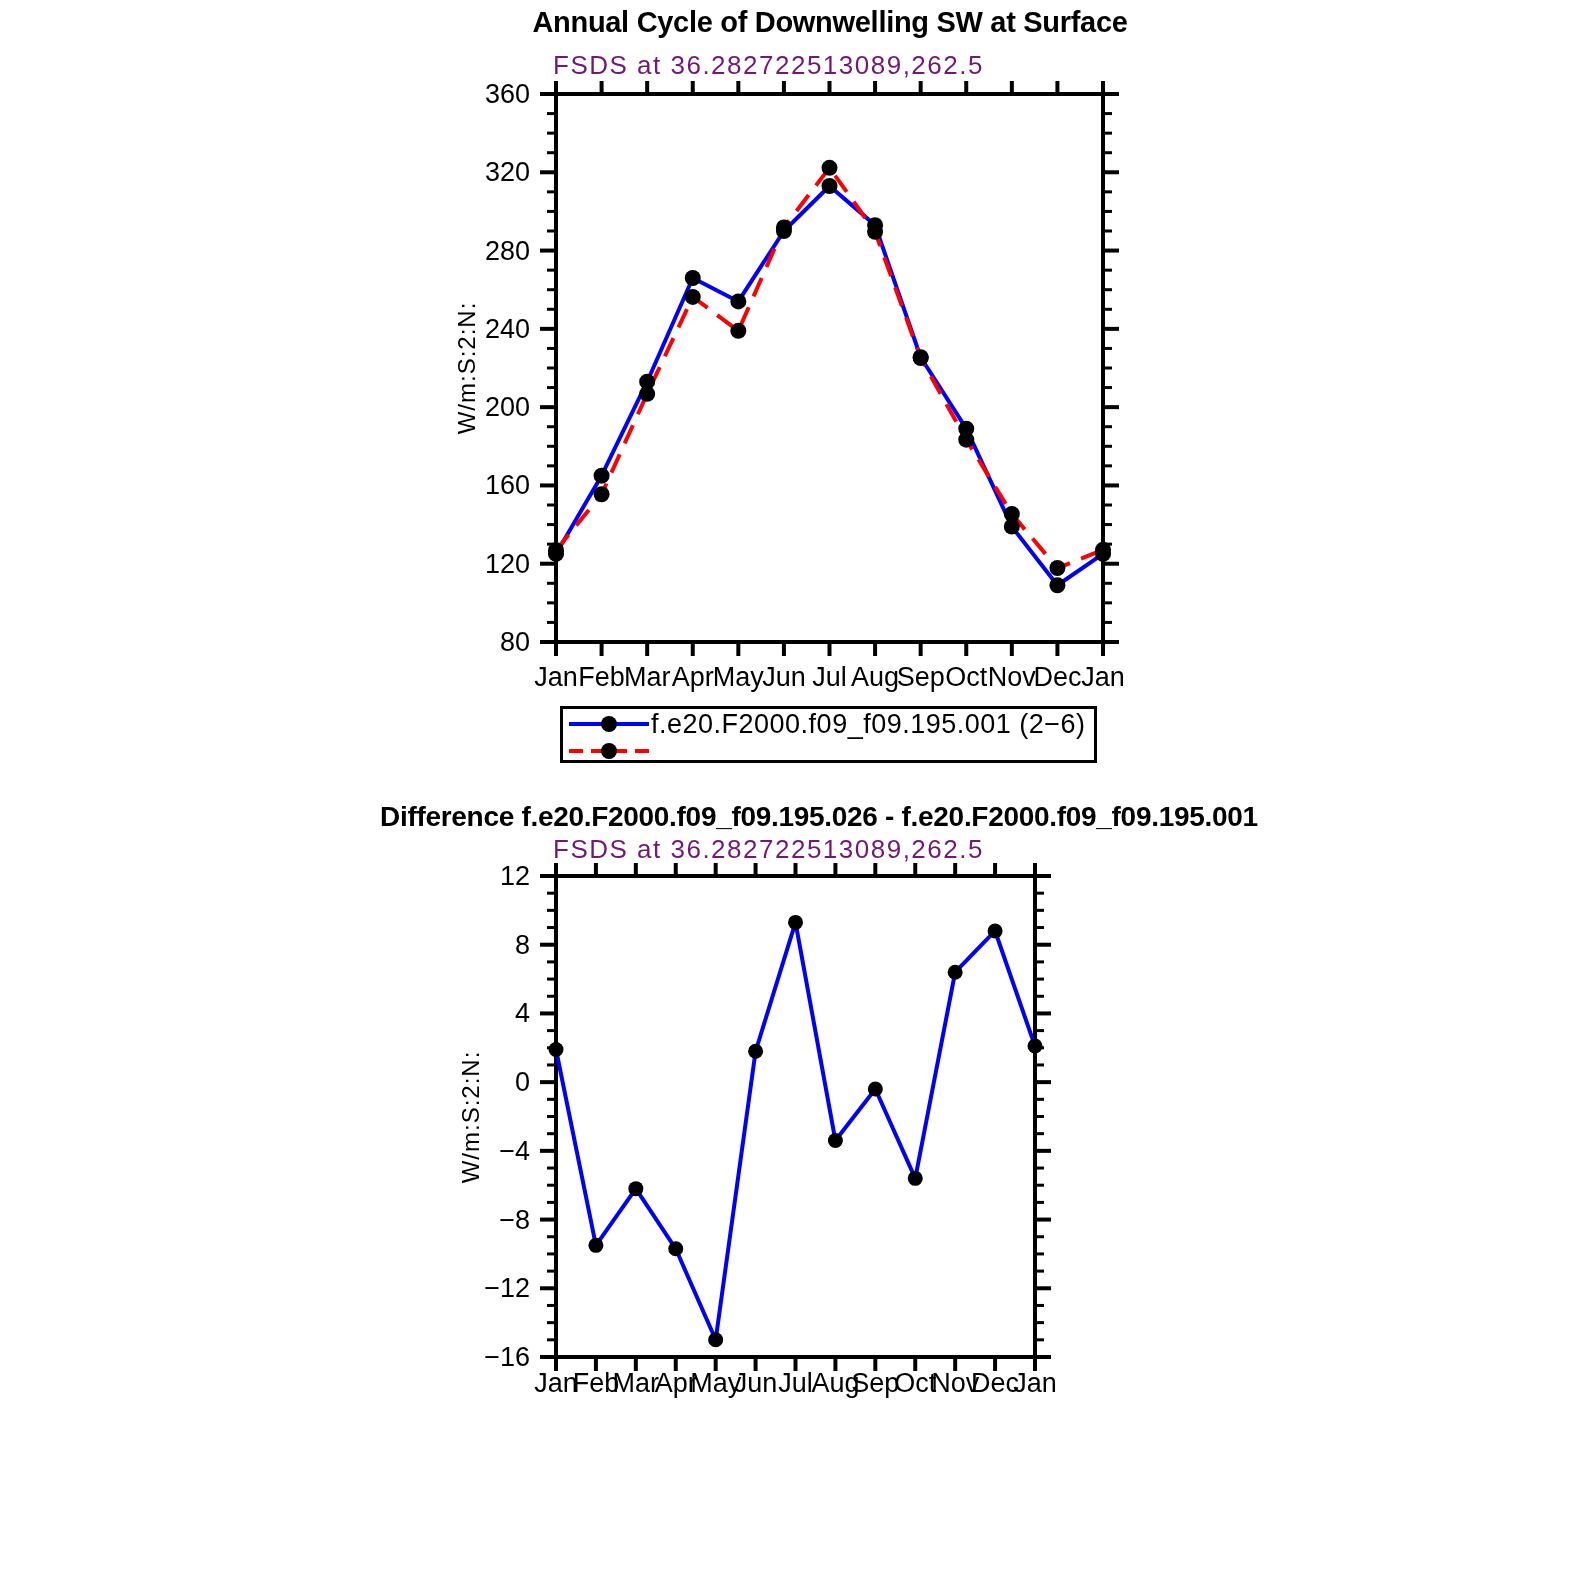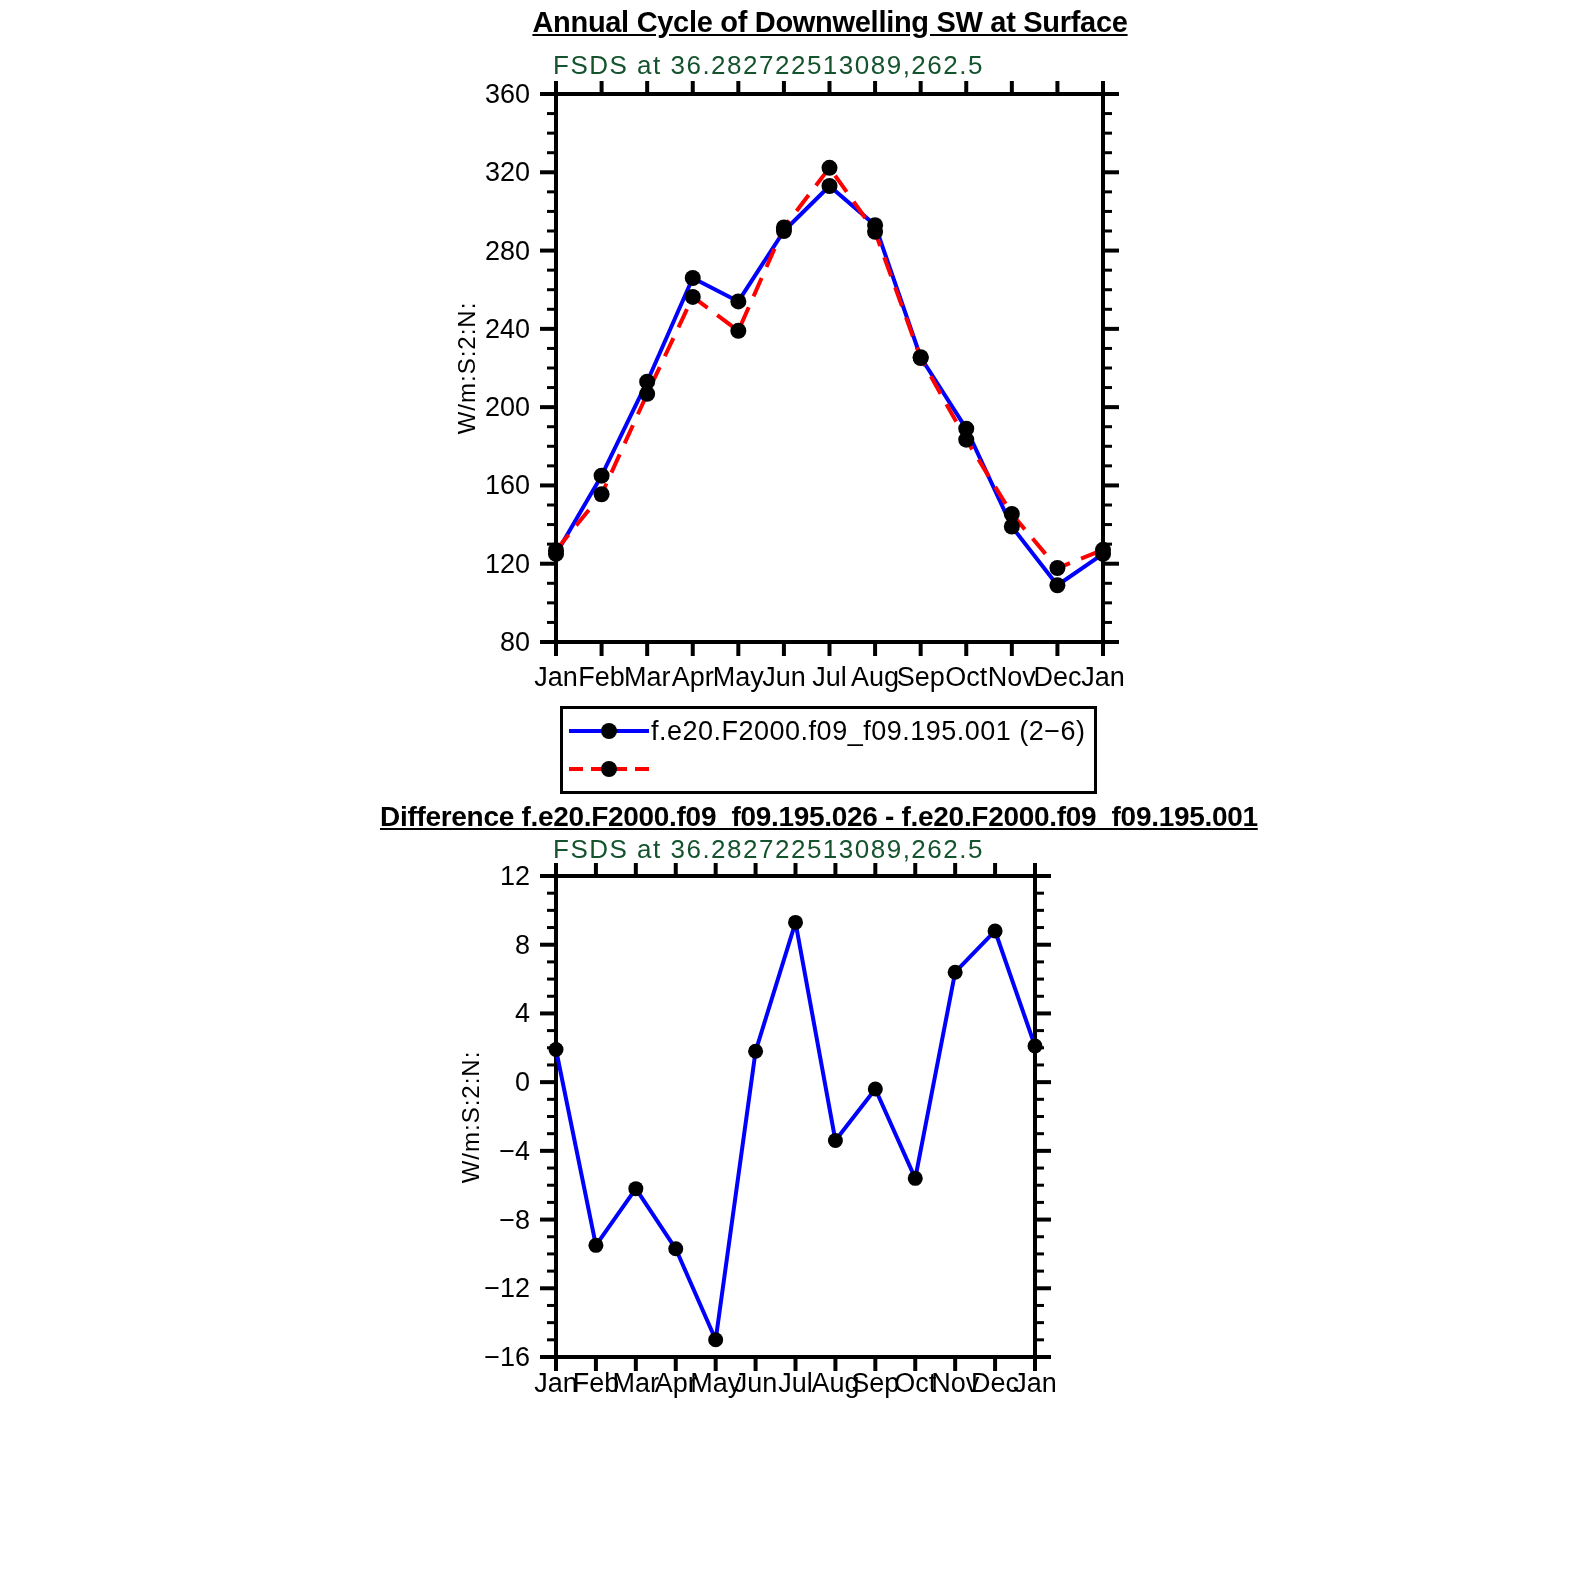--- a/index.html
+++ b/index.html
@@ -10,46 +10,45 @@
     font-family:"Liberation Sans", sans-serif;
     color:#000;
     overflow:hidden;
   }
   .abs{position:absolute;}
   .chart-title{
     font-weight:bold;
     text-align:center;
     letter-spacing:-0.3px;
     white-space:nowrap;
-    text-decoration:underline;
   }
   #top-title{left:480px;top:6px;width:700px;font-size:29px;}
   #bottom-title{left:380px;top:801px;width:832px;font-size:28px;}
   .chart-subtitle{
     font-size:26px;
     letter-spacing:1.5px;
-    color:#14532d;
+    color:#701a75;
     white-space:nowrap;
   }
   #top-subtitle{left:553px;top:50px;}
   #bottom-subtitle{left:553px;top:834px;}
   .ylabel{
     width:260px;height:26px;
     font-size:24px;
     letter-spacing:1px;
     text-align:center;
     transform:rotate(-90deg);
     white-space:nowrap;
   }
   #top-ylabel{left:336px;top:355px;}
   #bottom-ylabel{left:340px;top:1104px;}
   #plot-svg{left:0;top:0;}
   #legend-box{
     left:560px;top:706px;
-    width:537px;height:88px;
+    width:537px;height:57px;
     border:3px solid #000;
     box-sizing:border-box;
     display:flex;
     flex-direction:column;
     justify-content:space-evenly;
     background:#fff;
   }
   .legend-row{
     display:flex;
     align-items:center;

